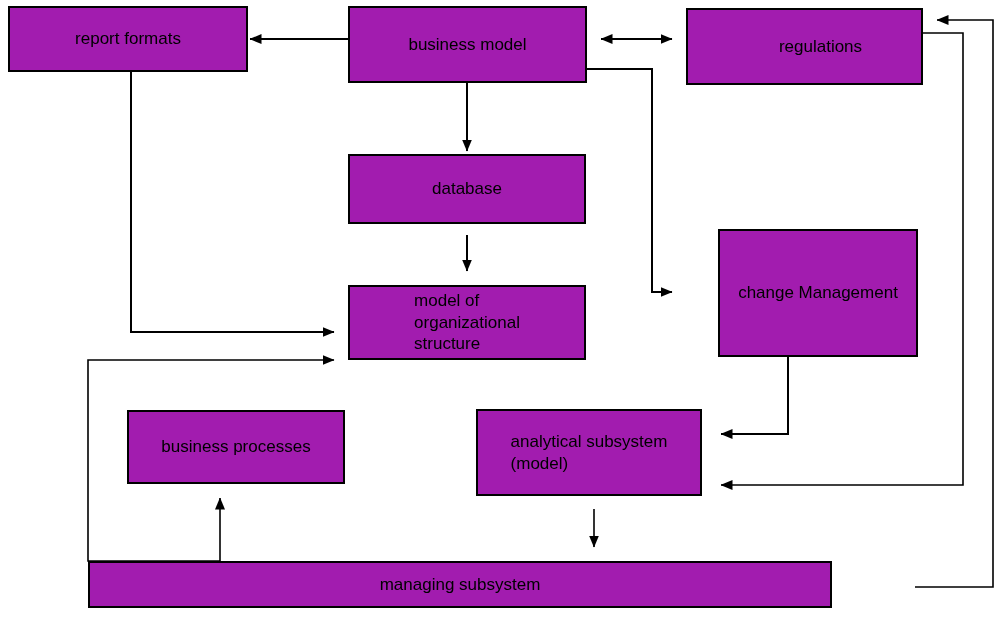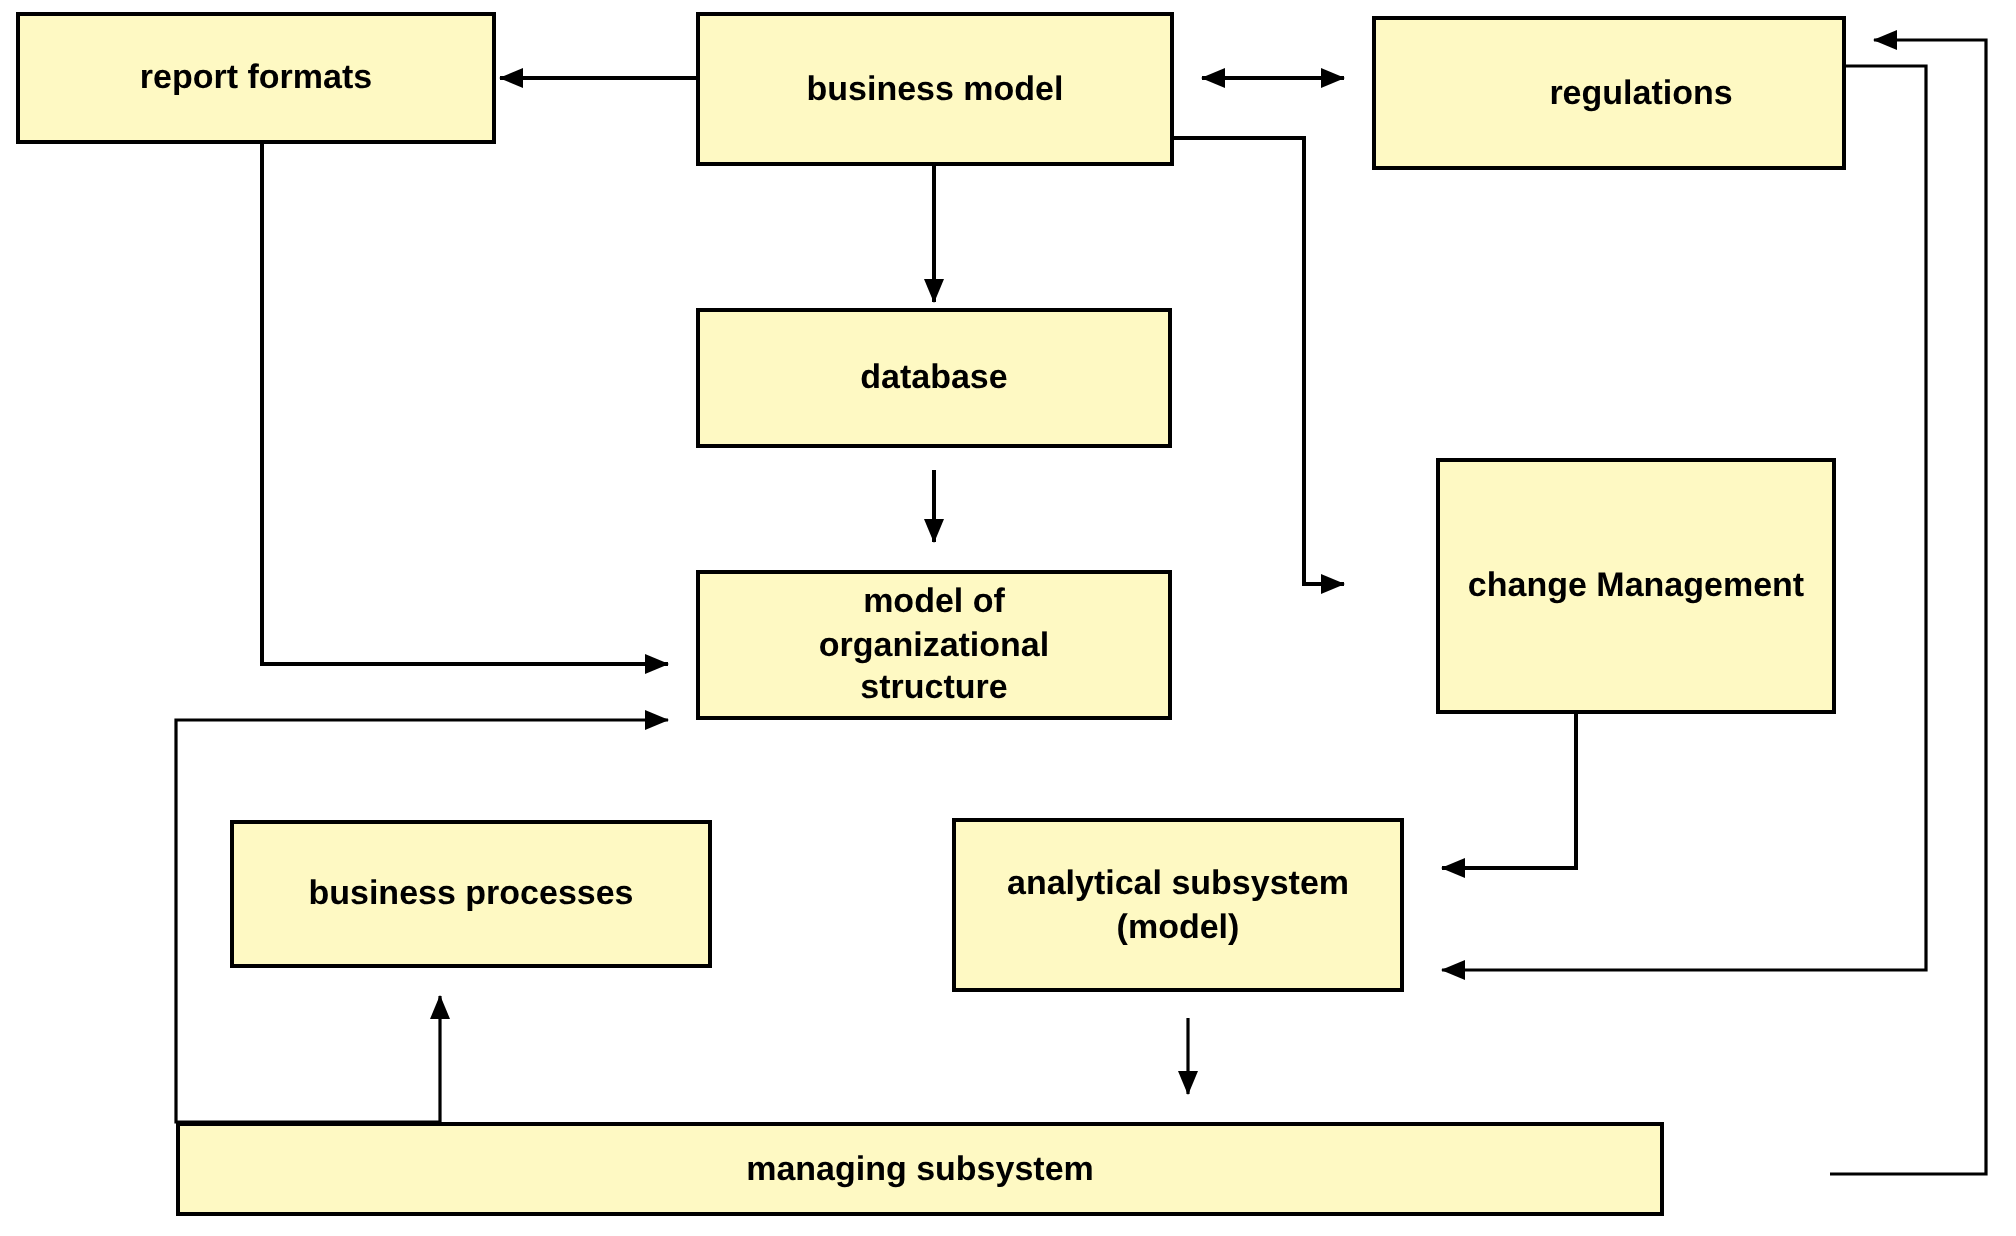--- a/index.html
+++ b/index.html
@@ -21,28 +21,27 @@
   #edge-layer {
     position: absolute;
     left: 0;
     top: 0;
     width: 1008px;
     height: 618px;
   }
   .node {
     position: absolute;
     box-sizing: border-box;
-    background: #fef9c3;
+    background: #a21caf;
     border: 2px solid #000000;
     display: flex;
     align-items: center;
     justify-content: center;
-    text-align: center;
+    text-align: left;
     z-index: 5;
-    font-weight: bold;
   }
   .node .node-label {
     font-family: "Liberation Sans", sans-serif;
     font-size: 17px;
     line-height: 1.28;
     color: #000000;
     white-space: pre-line;
     padding: 0 4px;
   }
 </style>
@@ -109,21 +108,21 @@
   <div class="node" style="left: 686px; top: 229px; width: 200px; height: 128px; margin-left: 32px;">
     <span class="node-label">change Management</span>
   </div>
 
   <div class="node" style="left: 348px; top: 285px; width: 238px; height: 75px;">
     <span class="node-label">model of
 organizational
 structure</span>
   </div>
 
-  <div class="node" style="left: 115px; top: 410px; width: 241px; height: 74px;">
+  <div class="node" style="left: 127px; top: 410px; width: 218px; height: 74px;">
     <span class="node-label">business processes</span>
   </div>
 
   <div class="node" style="left: 476px; top: 409px; width: 226px; height: 87px;">
     <span class="node-label">analytical subsystem
 (model)</span>
   </div>
 
   <div class="node" style="left: 88px; top: 561px; width: 744px; height: 47px;">
     <span class="node-label">managing subsystem</span>

